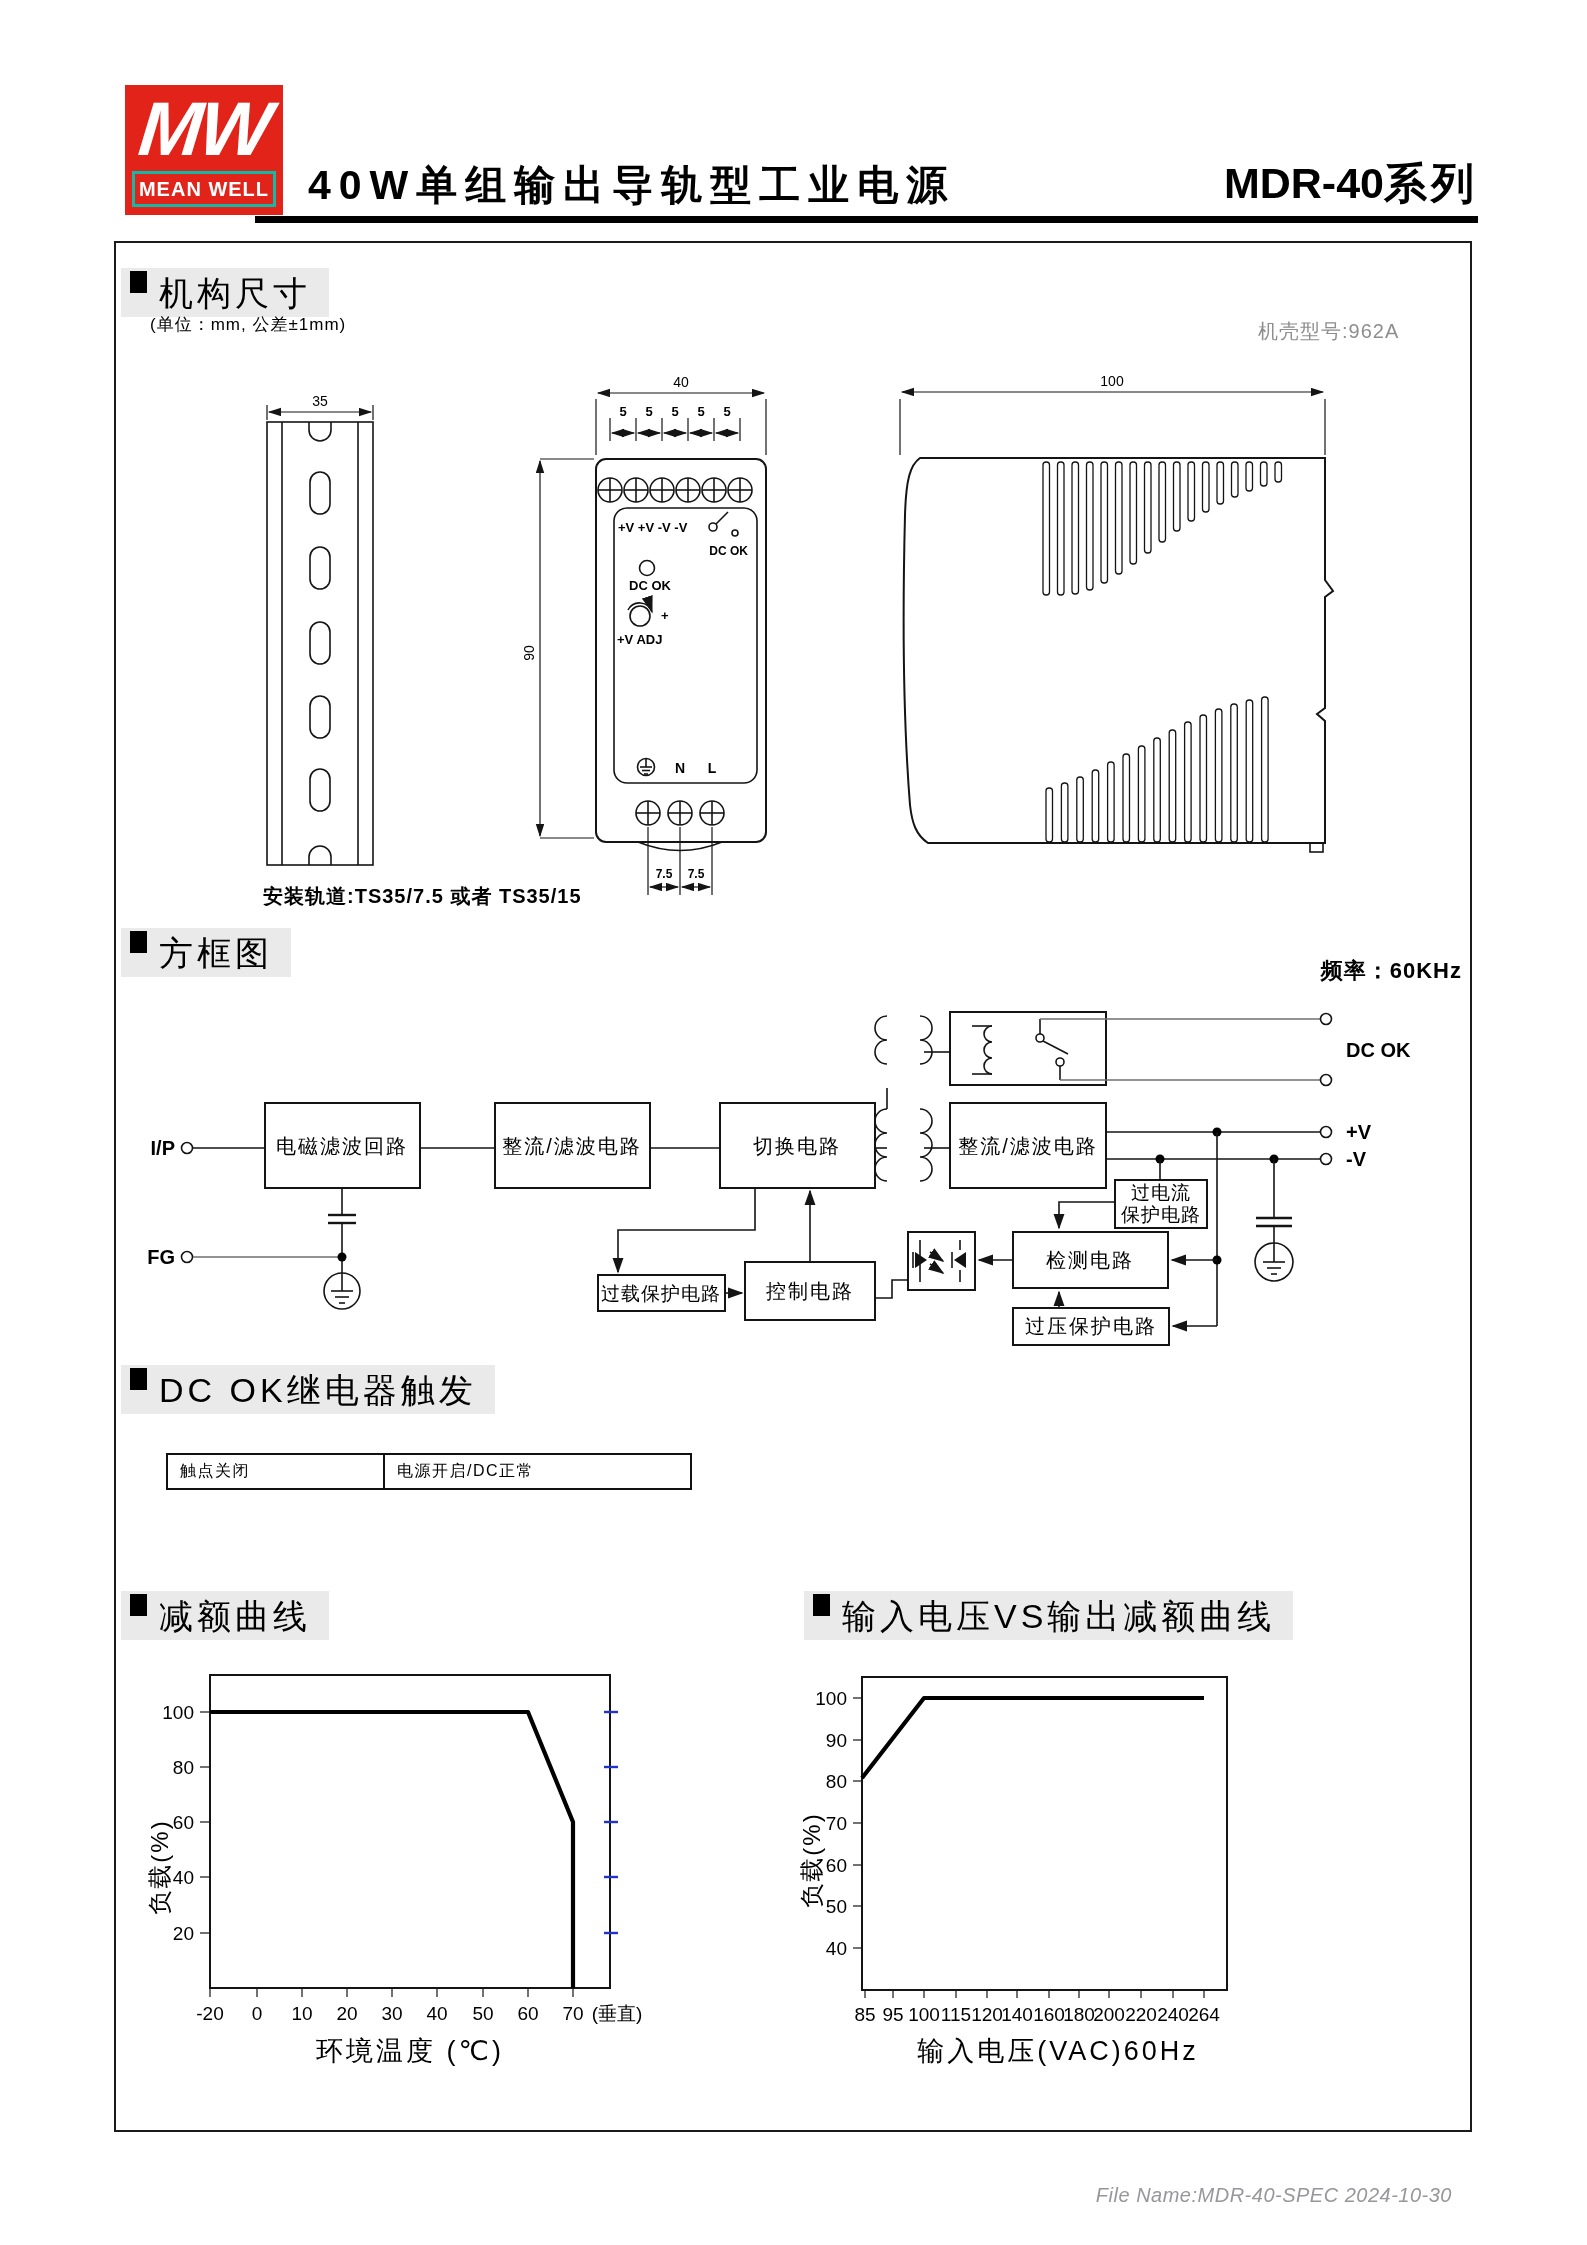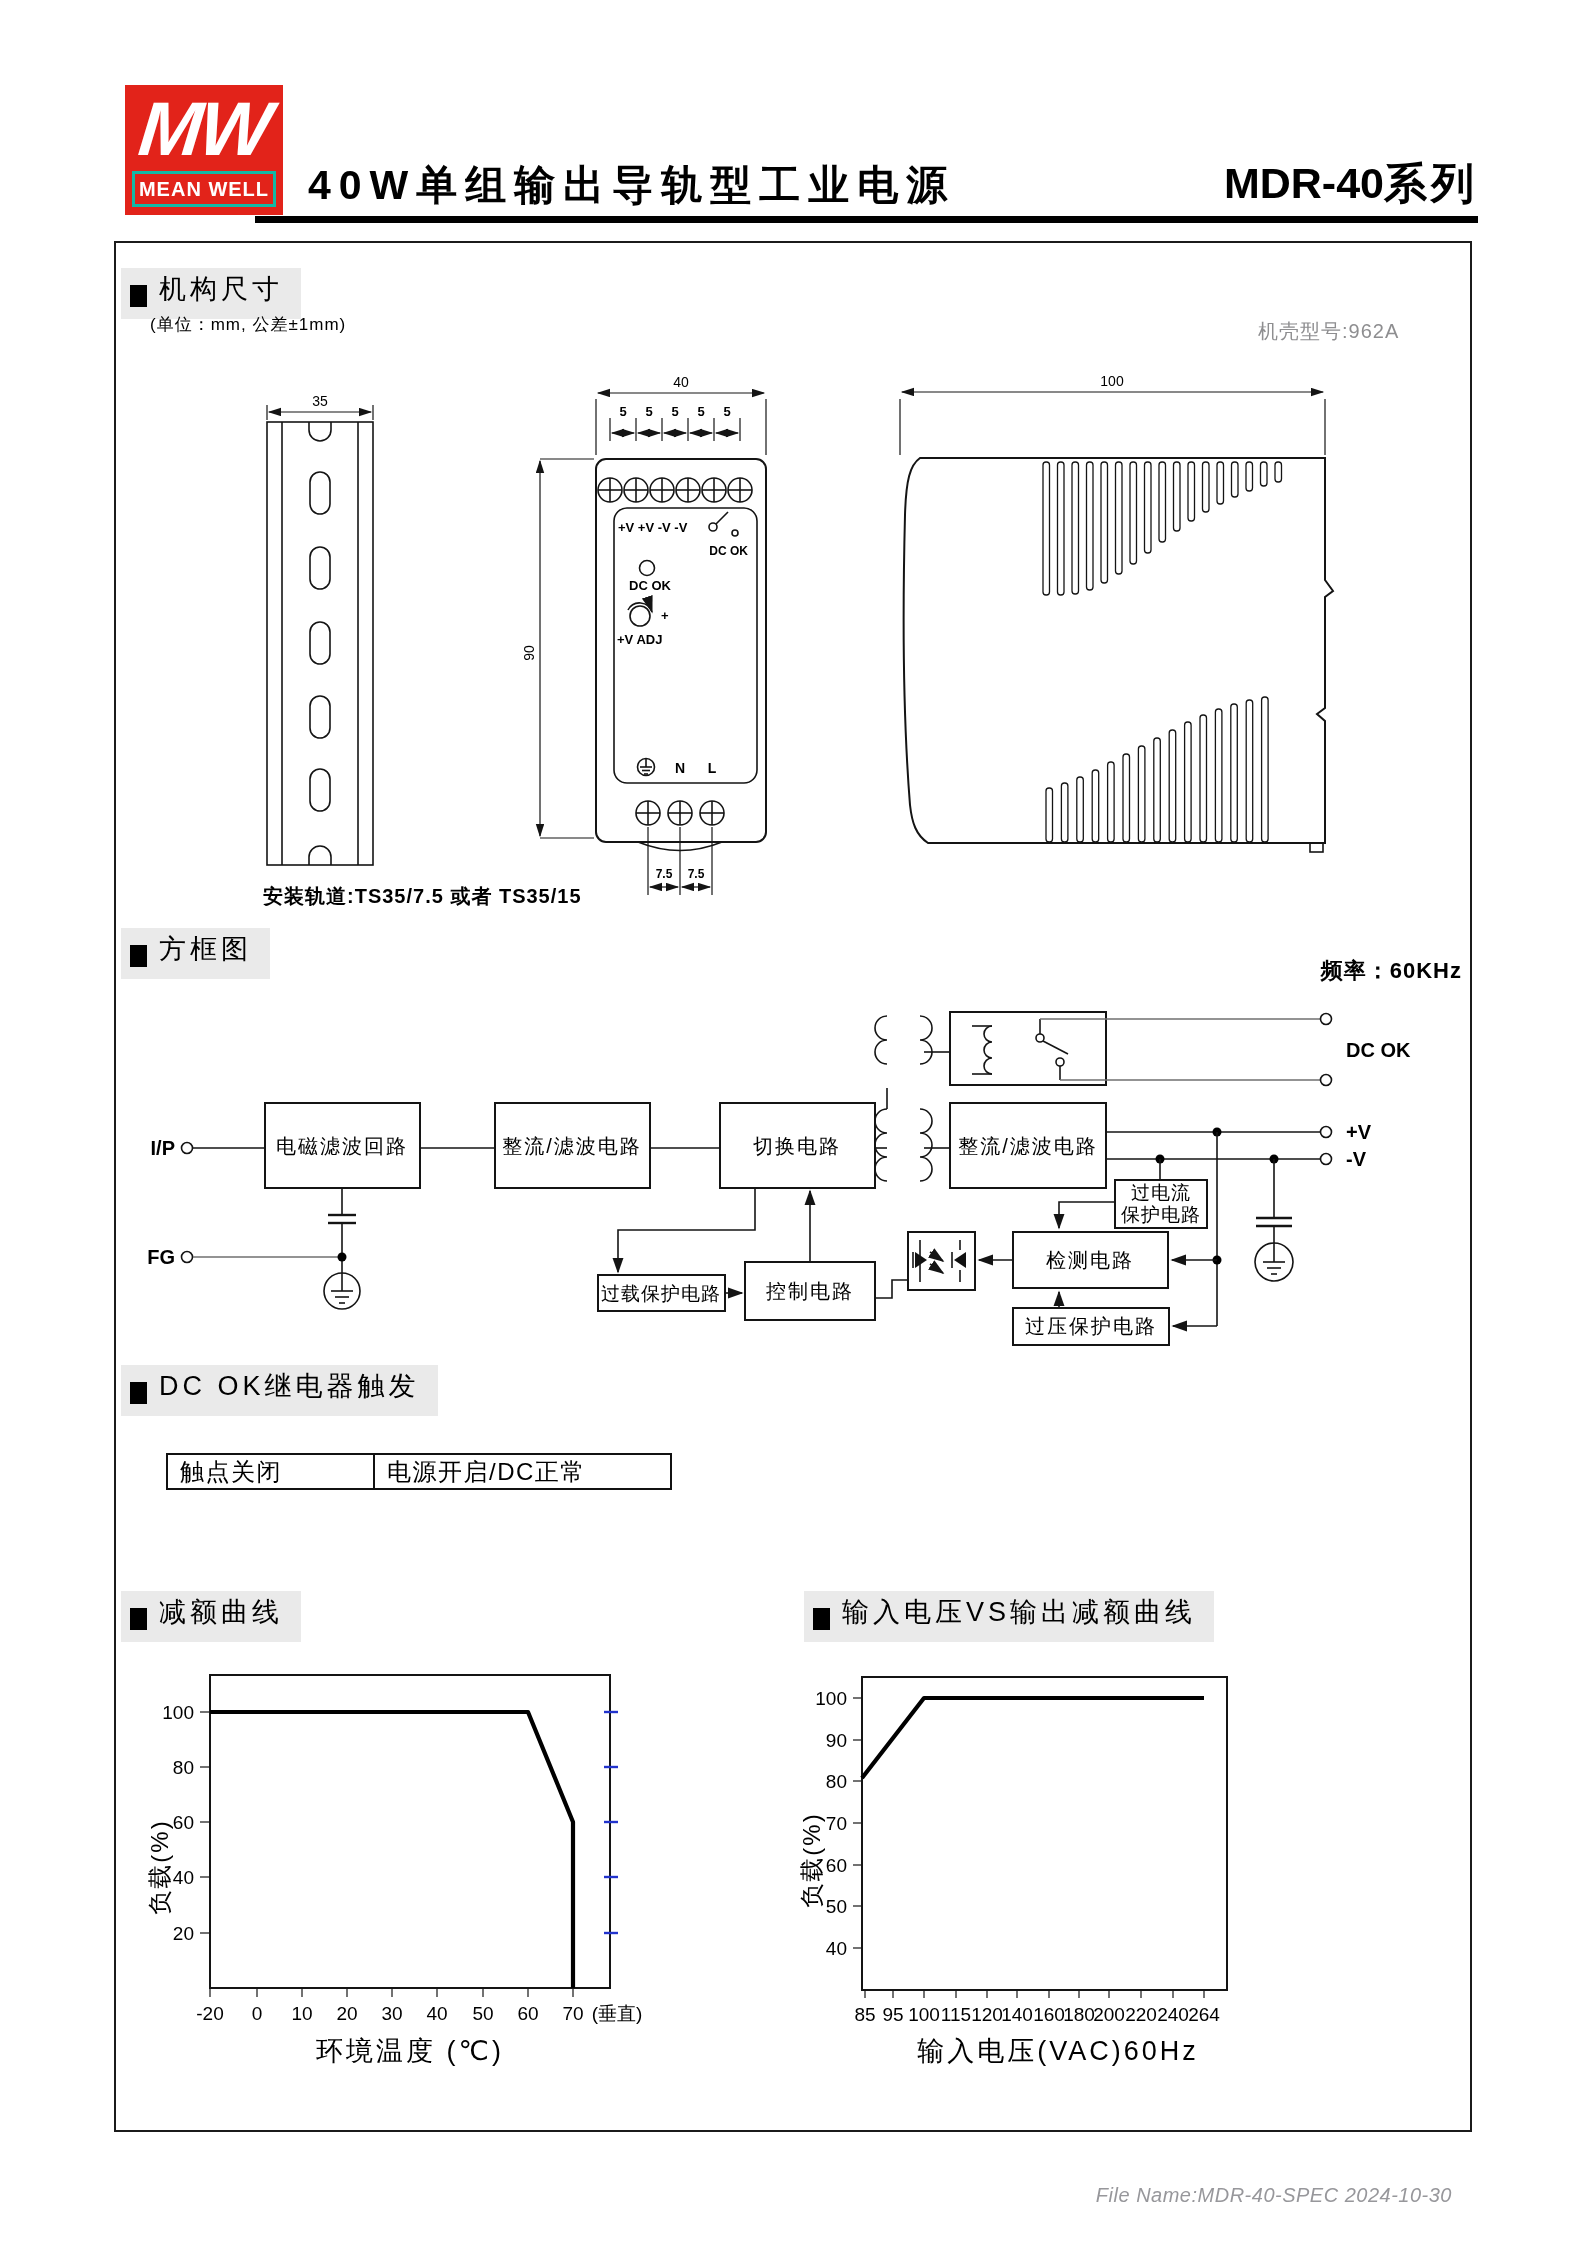--- a/index.html
+++ b/index.html
@@ -11,30 +11,30 @@
            line-height:88px;text-align:center;letter-spacing:-3px;transform:skewX(-6deg)}
   .logo-band{position:absolute;left:7px;right:7px;bottom:8px;height:30px;border:3px solid #14b8a6;
              color:#fff;font-weight:bold;font-size:20px;display:flex;align-items:center;
              justify-content:center;letter-spacing:1px}
   .doc-title{position:absolute;left:308px;top:158px;font-size:41px;font-weight:bold;letter-spacing:8px;white-space:nowrap}
   .doc-series{position:absolute;top:155px;right:109px;font-size:43px;font-weight:bold;white-space:nowrap}
   .doc-series .suffix{letter-spacing:4px}
   .title-rule{position:absolute;left:255px;top:216px;width:1223px;height:7px;background:#000}
   .frame{position:absolute;left:114px;top:241px;width:1354px;height:1887px;border:2px solid #1b1b1b}
   
-  .sec-h{position:absolute;display:flex;align-items:flex-end;gap:12px;background:#eaeaea;
-         padding:3px 18px 12px 9px;font-size:27px;letter-spacing:4px;white-space:nowrap}
+  .sec-h{position:absolute;display:flex;align-items:flex-start;gap:12px;background:#eaeaea;
+         padding:3px 18px 0 9px;font-size:34px;letter-spacing:4px;white-space:nowrap}
   .sec-h .sq{width:17px;height:22px;background:#000;flex:0 0 auto}
   .note{position:absolute;font-size:17px;letter-spacing:1px;white-space:nowrap}
   .grey{color:#8e8e90}
   .freq{position:absolute;left:1150px;top:956px;width:312px;text-align:right;
         font-size:22px;font-weight:600;letter-spacing:1px}
   
   .relay-tbl{position:absolute;left:166px;top:1453px;border-collapse:collapse;table-layout:fixed}
-  .relay-tbl td{border:2px solid #111;height:33px;font-size:24px;padding:0 13px 0 12px;
+  .relay-tbl td{border:2px solid #111;height:33px;font-size:16px;padding:0 23px 0 12px;
                 letter-spacing:1.5px;white-space:nowrap}
   .relay-tbl td.c1{width:180px}
   .relay-tbl td.c2{width:270px}
   
   .footer{position:absolute;right:135px;top:2184px;font-size:20px;font-style:italic;
           color:#97979b;letter-spacing:.5px;white-space:nowrap}
   
   svg{position:absolute;overflow:visible}
   svg .ln{stroke:#141414;stroke-width:1.6;fill:none}
   svg .ln2{stroke:#141414;stroke-width:2;fill:none}

